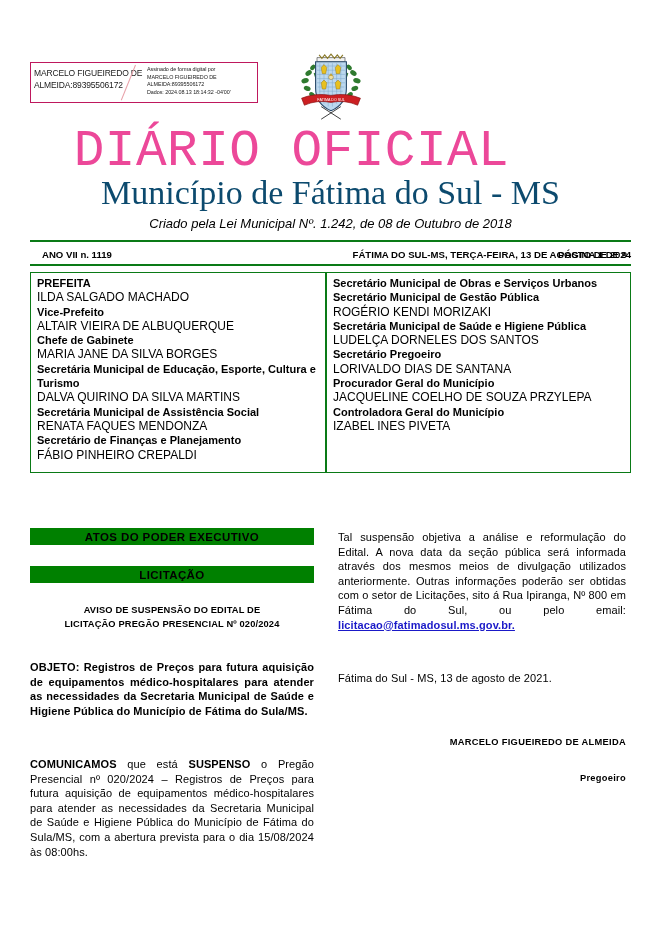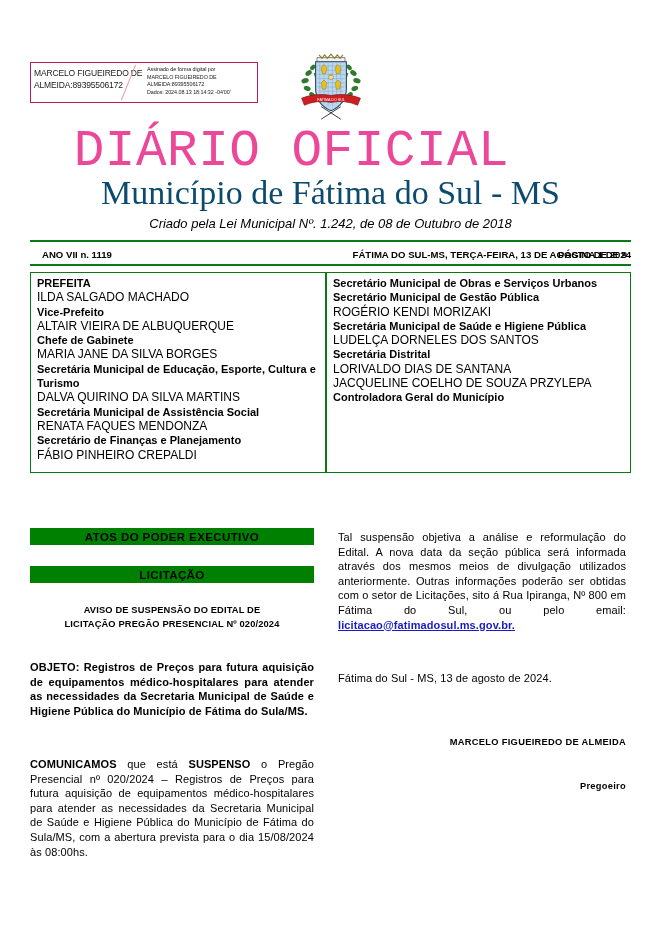--- a/index.html
+++ b/index.html
@@ -234,21 +234,20 @@
     letter-spacing: 0.3px;
   }
   .sig-role {
     position: absolute;
     left: 338px; top: 773px;
     width: 288px;
     text-align: right;
     font-size: 9.3px;
     font-weight: bold;
     letter-spacing: 0.3px;
-    margin-top: 8px;
   }
   .email-link {
     color: #1a19c8;
     text-decoration: underline;
     font-weight: bold;
   }
   .b { font-weight: bold; }
 </style>
 </head>
 <body>
@@ -359,24 +358,26 @@
       <div class="person">RENATA FAQUES MENDONZA</div>
       <div class="role">Secretário de Finanças e Planejamento</div>
       <div class="person">FÁBIO PINHEIRO CREPALDI</div>
     </div>
     <div class="col-right">
       <div class="role">Secretário Municipal de Obras e Serviços Urbanos</div>
       <div class="role">Secretário Municipal de Gestão Pública</div>
       <div class="person">ROGÉRIO KENDI MORIZAKI</div>
       <div class="role">Secretária Municipal de Saúde e Higiene Pública</div>
       <div class="person">LUDELÇA DORNELES DOS SANTOS</div>
-      <div class="role">Secretária Distrital</div>
+      <div class="role">Secretário Pregoeiro</div>
       <div class="person">LORIVALDO DIAS DE SANTANA</div>
+      <div class="role">Procurador Geral do Município</div>
       <div class="person">JACQUELINE COELHO DE SOUZA PRZYLEPA</div>
       <div class="role">Controladora Geral do Município</div>
+      <div class="person">IZABEL INES PIVETA</div>
     </div>
   </div>
 
   <div class="banner" id="banner-licitacao">LICITAÇÃO</div>
   <div class="banner" id="banner-atos">ATOS DO PODER EXECUTIVO</div>
 
   <div class="notice-title">
     <div>AVISO DE SUSPENSÃO DO EDITAL DE</div>
     <div>LICITAÇÃO PREGÃO PRESENCIAL Nº 020/2024</div>
   </div>
@@ -386,18 +387,18 @@
   </div>
 
   <div class="para" id="para-comunicamos">
     <span class="b">COMUNICAMOS</span><span> que está </span><span class="b">SUSPENSO</span><span> o Pregão Presencial nº 020/2024 – Registros de Preços para futura aquisição de equipamentos médico-hospitalares para atender as necessidades da Secretaria Municipal de Saúde e Higiene Pública do Município de Fátima do Sula/MS, com a abertura prevista para o dia 15/08/2024 às 08:00hs.</span>
   </div>
 
   <div class="para" id="para-tal">
     <span>Tal suspensão objetiva a análise e reformulação do Edital. A nova data da seção pública será informada através dos mesmos meios de divulgação utilizados anteriormente. Outras informações poderão ser obtidas com o setor de Licitações, sito á Rua Ipiranga, Nº 800 em Fátima do Sul, ou pelo email: </span><a class="email-link" href="#">licitacao@fatimadosul.ms.gov.br.</a>
   </div>
 
-  <div class="para" id="para-data">Fátima do Sul - MS, 13 de agosto de 2024.</div>
+  <div class="para" id="para-data">Fátima do Sul - MS, 13 de agosto de 2021.</div>
 
   <div class="sig-name">MARCELO FIGUEIREDO DE ALMEIDA</div>
   <div class="sig-role">Pregoeiro</div>
 
 </div>
 
 </body></html>

